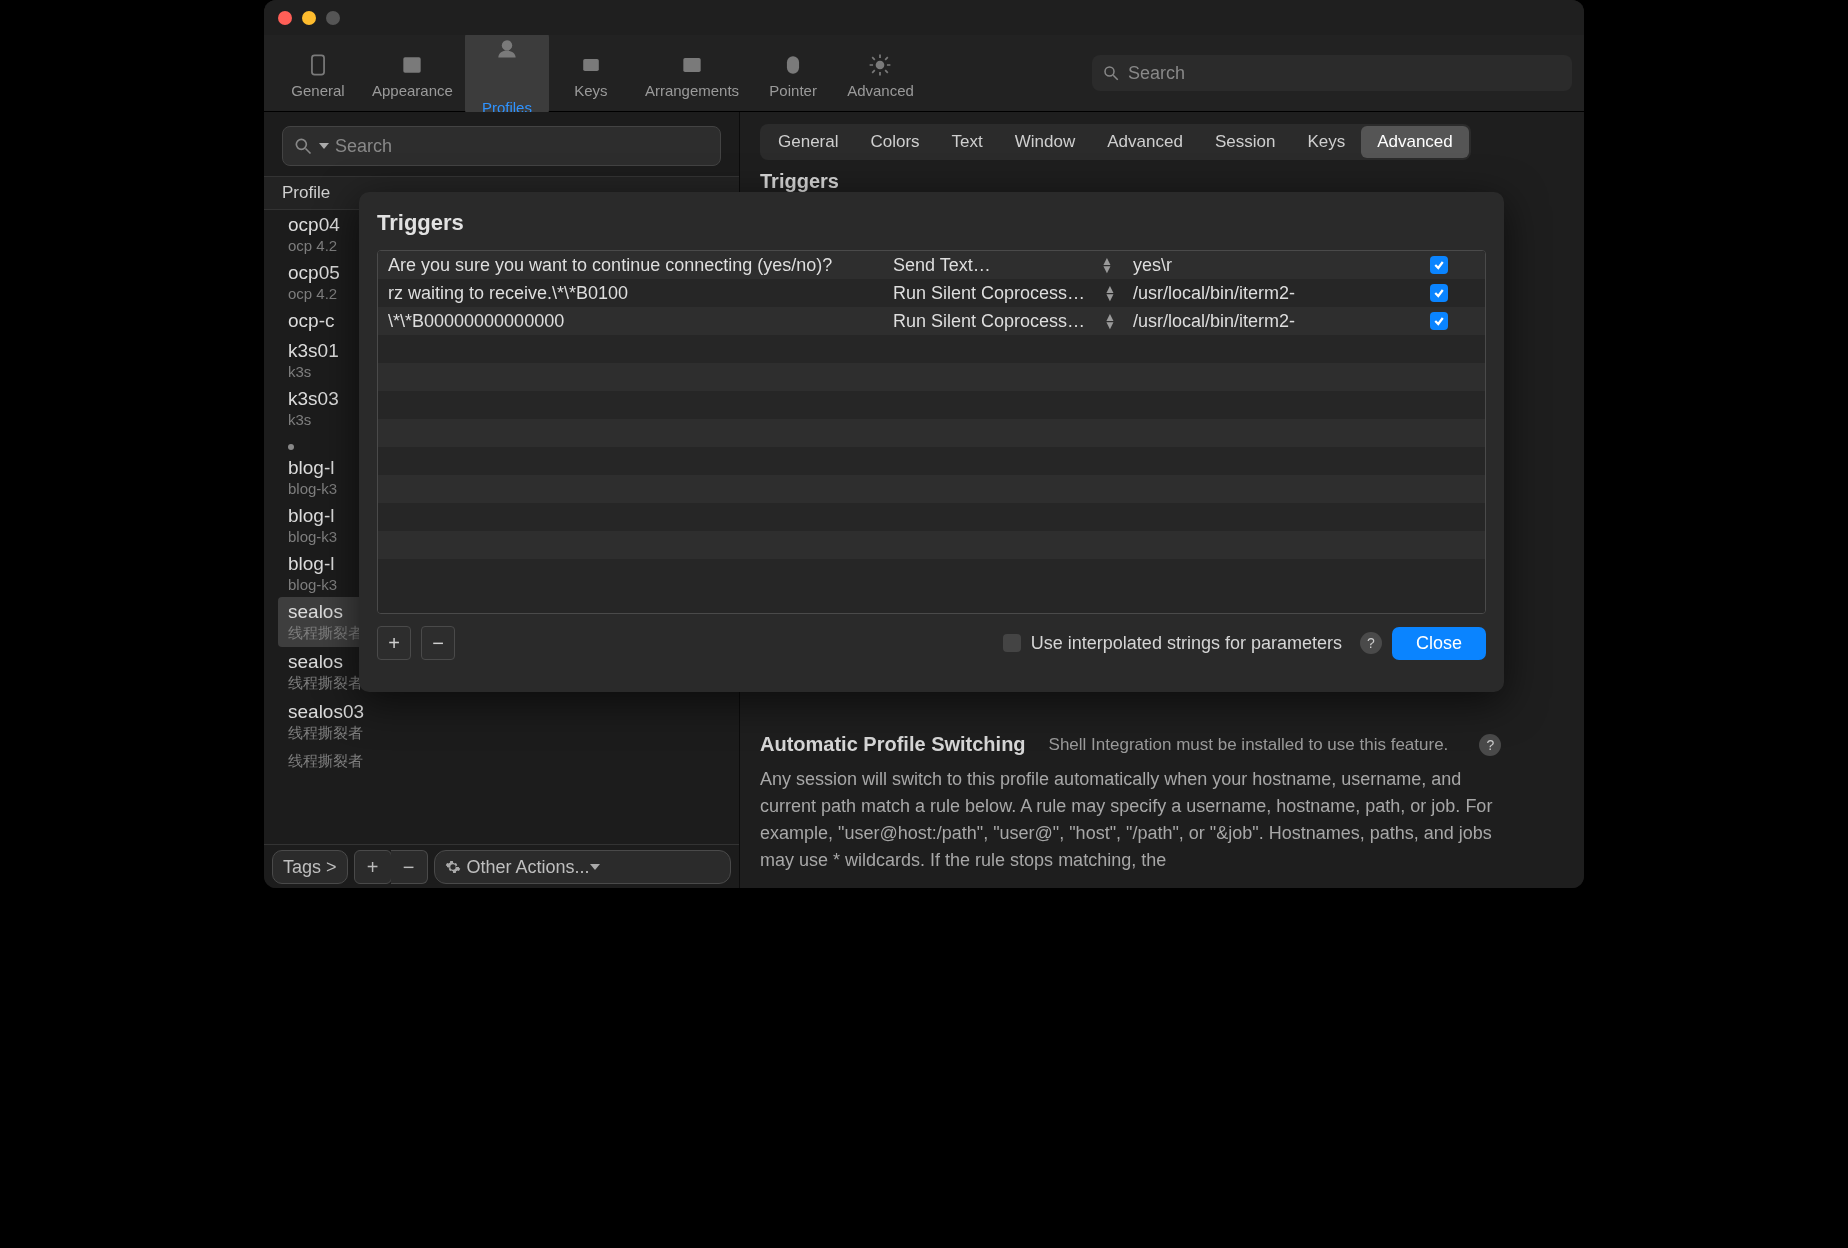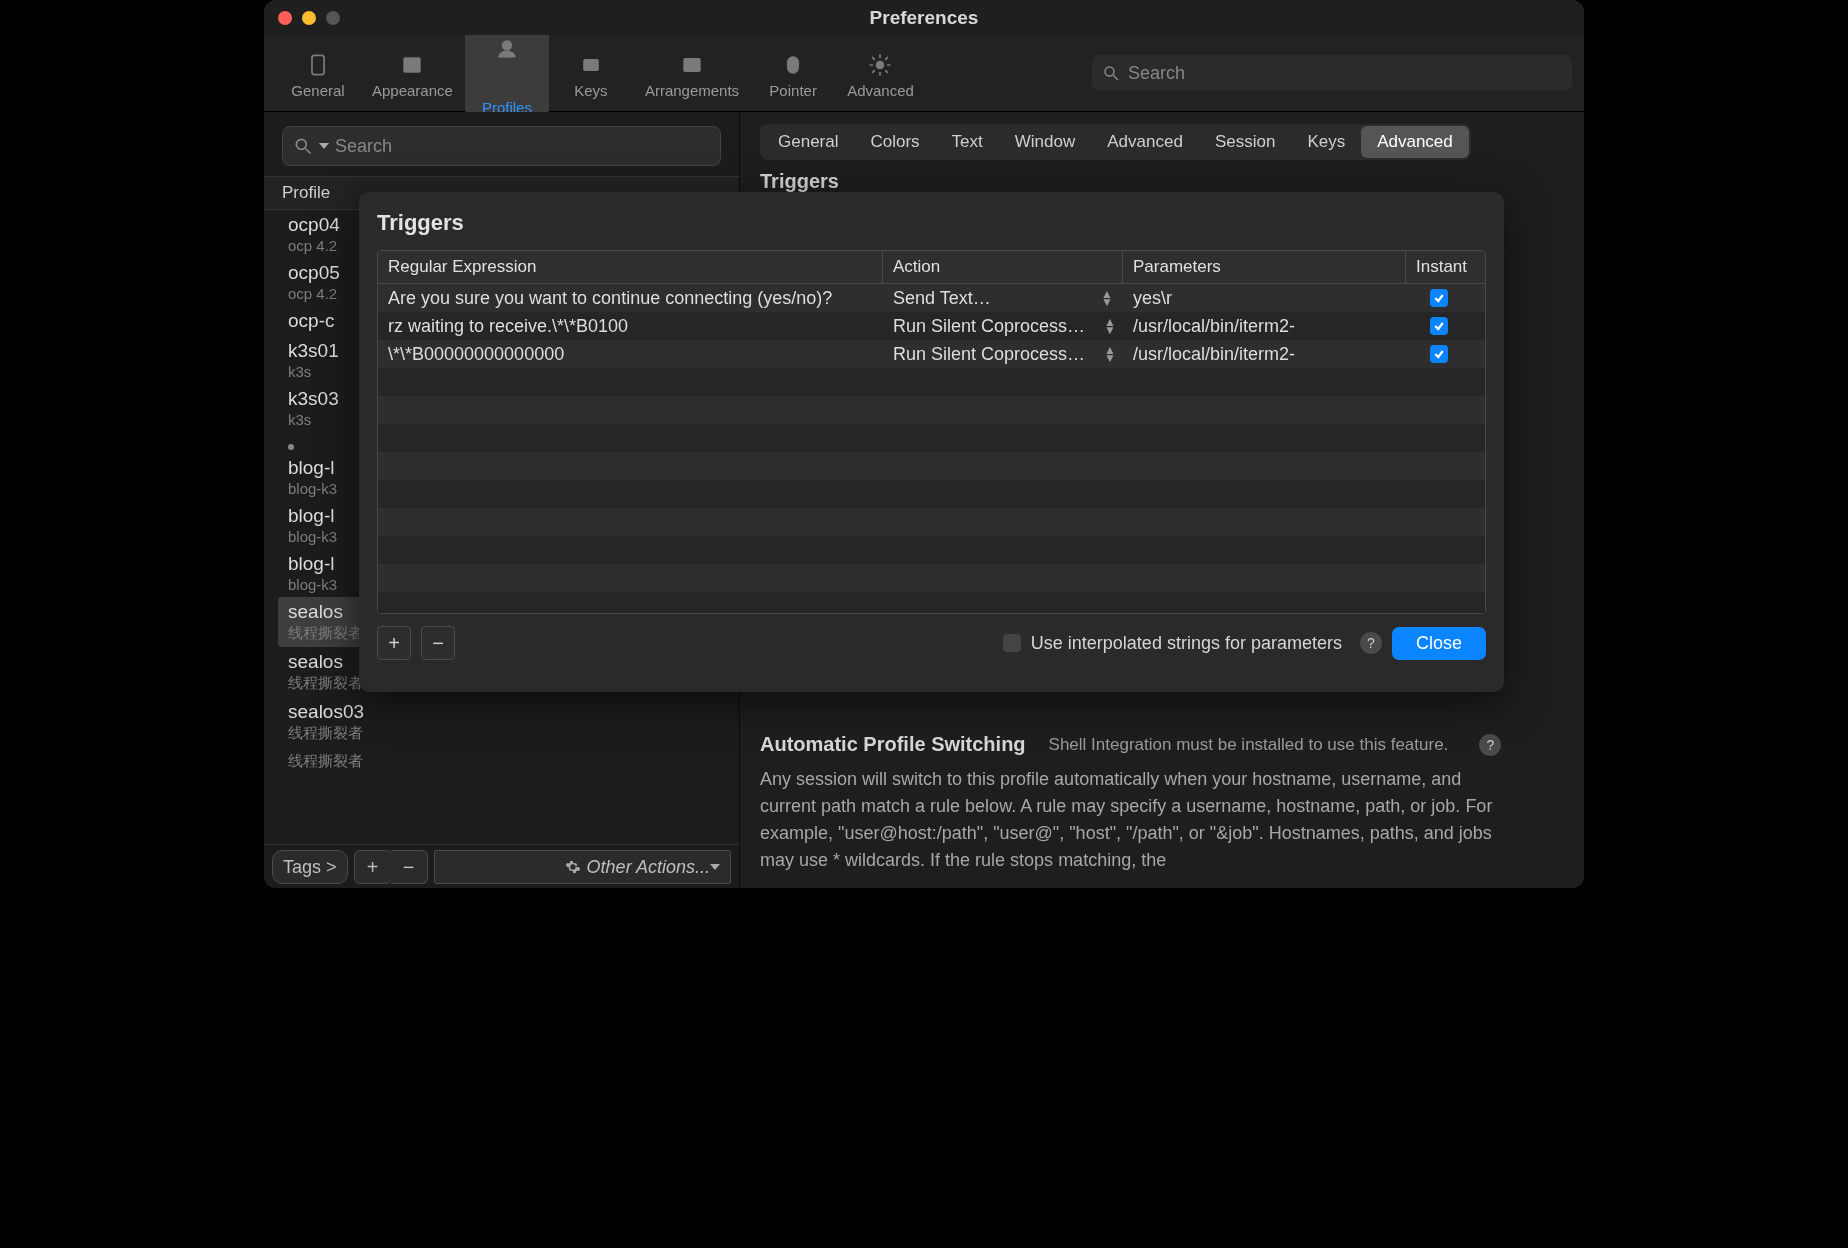--- a/index.html
+++ b/index.html
@@ -39,21 +39,21 @@
   .sb-search svg{width:20px;height:20px;fill:#888;}
   .sb-head{padding:6px 14px 6px 18px;color:#cfcfcf;font-size:17px;border-top:1px solid #333;border-bottom:1px solid #333;background:#232323;}
   .sb-list{flex:1;overflow:hidden;padding-left:14px;}
   .sb-row{padding:4px 6px 4px 10px;}
   .sb-row .p-title{color:#dcdcdc;font-size:19px;}
   .sb-row .p-sub{color:#7e7e7e;font-size:15px;margin-top:1px;}
   .sb-row.selected{background:#3e3e3e;border-radius:4px;}
   .sb-bottom{display:flex;align-items:center;border-top:1px solid #333;height:44px;padding:0 8px;gap:0;}
   .sb-btn{width:36px;height:32px;border:1px solid #4a4a4a;background:#2b2b2b;color:#bbb;display:flex;align-items:center;justify-content:center;font-size:20px;border-radius:6px;}
   .sb-tags{border:1px solid #4a4a4a;background:#2b2b2b;border-radius:10px;height:32px;display:flex;align-items:center;padding:0 10px;color:#bfbfbf;font-size:18px;margin-right:6px;}
-  .sb-other{flex:1;display:flex;align-items:center;justify-content:flex-end;border:1px solid #4a4a4a;background:#2b2b2b;border-radius:2px;height:32px;padding:0 10px;color:#bfbfbf;font-style:italic;}
+  .sb-other{flex:1;display:flex;align-items:center;justify-content:flex-start;border:1px solid #4a4a4a;background:#2b2b2b;border-radius:12px;height:32px;padding:0 10px;color:#bfbfbf;}
   .sb-other svg{width:16px;height:16px;fill:#aaa;}
 
   .main{flex:1;background:#1e1e1e;position:relative;padding:0 20px 0 20px;overflow:hidden;}
   .seg{display:flex;background:#2b2b2b;border-radius:8px;margin:12px 0 10px 0;width:fit-content;padding:2px;}
   .seg-item{padding:6px 16px;color:#cfcfcf;font-size:17px;border-radius:6px;}
   .seg-item.active{background:#555;color:#fff;}
   .sect-title{font-weight:700;font-size:20px;color:#d6d6d6;margin:10px 0 10px 0;}
   .aps{margin-top:20px;}
   .aps-head{display:flex;align-items:center;gap:23px;}
   .aps-title{font-weight:700;font-size:20px;color:#d6d6d6;}
@@ -93,21 +93,20 @@
 </head>
 <body>
 
 <div class="window">
   <div class="titlebar">
     <div class="traffic">
       <div class="tl red"></div>
       <div class="tl yellow"></div>
       <div class="tl gray"></div>
     </div>
-    <div class="title">Preferences</div>
   </div>
 
   <div class="toolbar">
     <div id="tb-items" style="display: flex;">
         <div class="tb-item">
           <div class="tb-icon">
             <svg viewBox="0 0 30 30">
               <rect x="8" y="4" width="14" height="22" rx="3" stroke="#7a7a7a" stroke-width="2" fill="none"></rect>
             </svg>
           </div>
@@ -266,26 +265,20 @@
           <span class="help-round">?</span>
         </div>
         <div class="aps-text">Any session will switch to this profile automatically when your hostname, username, and current path match a rule below. A rule may specify a username, hostname, path, or job. For example, "user@host:/path", "user@", "host", "/path", or "&amp;job". Hostnames, paths, and jobs may use * wildcards. If the rule stops matching, the</div>
       </div>
     </div>
   </div>
 
   <div class="modal">
     <div class="modal-title">Triggers</div>
     <div class="trg-table">
-      <div class="trg-head">
-        <div class="th col-re">Regular Expression</div>
-        <div class="th col-act">Action</div>
-        <div class="th col-par">Parameters</div>
-        <div class="th col-ins">Instant</div>
-      </div>
       <div class="trg-body" id="trg-body">
           <div class="tr">
             <div class="td col-re">Are you sure you want to continue connecting (yes/no)?</div>
             <div class="td col-act act">
               <span>Send Text…</span>
               <span class="caret">▲<br>▼</span>
             </div>
             <div class="td col-par">yes\r</div>
             <div class="td col-ins ins">
               <span class="chk">

